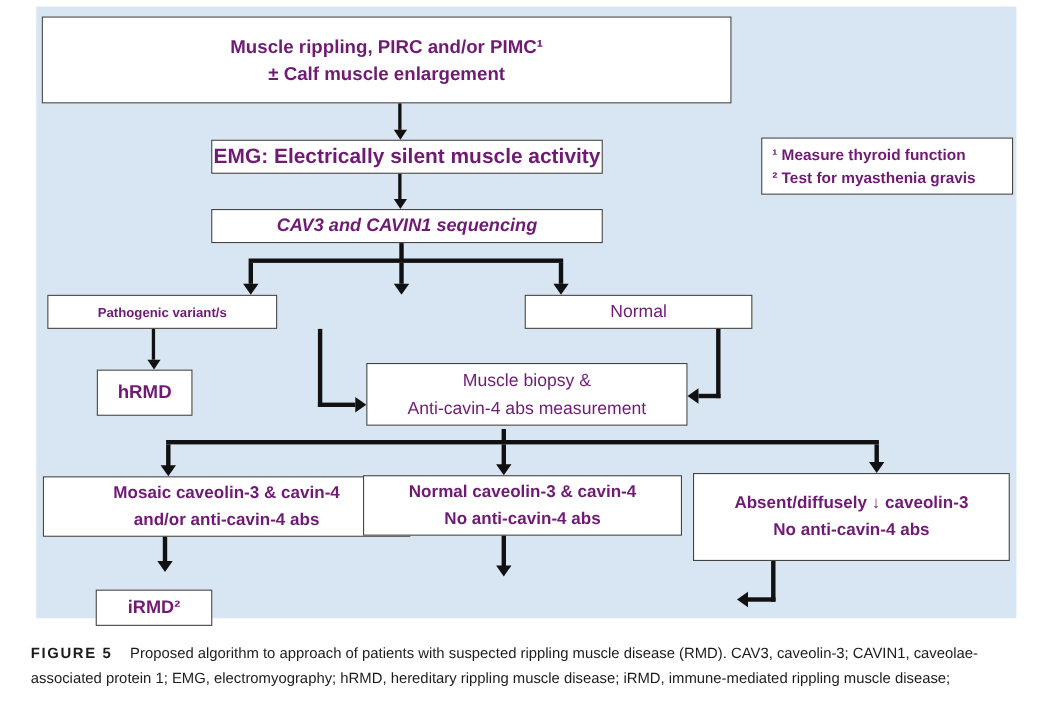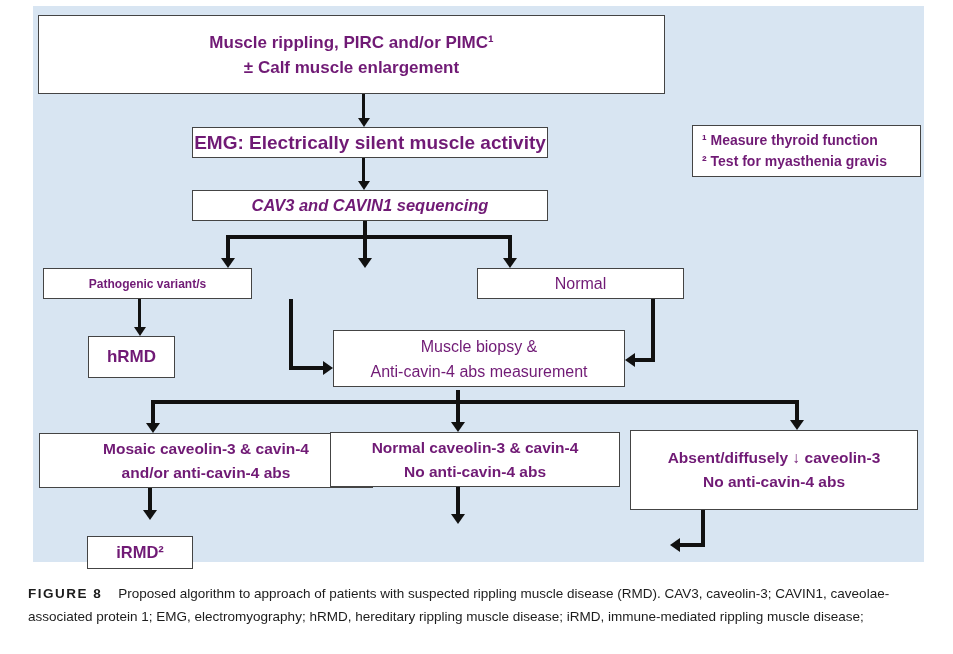--- a/index.html
+++ b/index.html
@@ -165,17 +165,17 @@
   </div>
 
   <div>
     <div class="ln" style="left:701px; top:510px; width:4px; height:37px;"></div>
     <div class="ln" style="left:680px; top:543px; width:25px; height:4px;"></div>
     <div class="hd-l-thick" style="left:670px; top:538px;"></div>
   </div>
 
   <div id="caption">
     <div class="cline">
-      <span class="fig-label">FIGURE 8</span><span>Proposed algorithm to approach of patients with suspected rippling muscle disease (RMD). CAV3, caveolin-3; CAVIN1, caveolae-</span>
+      <span class="fig-label">FIGURE 5</span><span>Proposed algorithm to approach of patients with suspected rippling muscle disease (RMD). CAV3, caveolin-3; CAVIN1, caveolae-</span>
     </div>
     <div class="cline">associated protein 1; EMG, electromyography; hRMD, hereditary rippling muscle disease; iRMD, immune-mediated rippling muscle disease;</div>
   </div>
 </div>
 
 </body></html>

